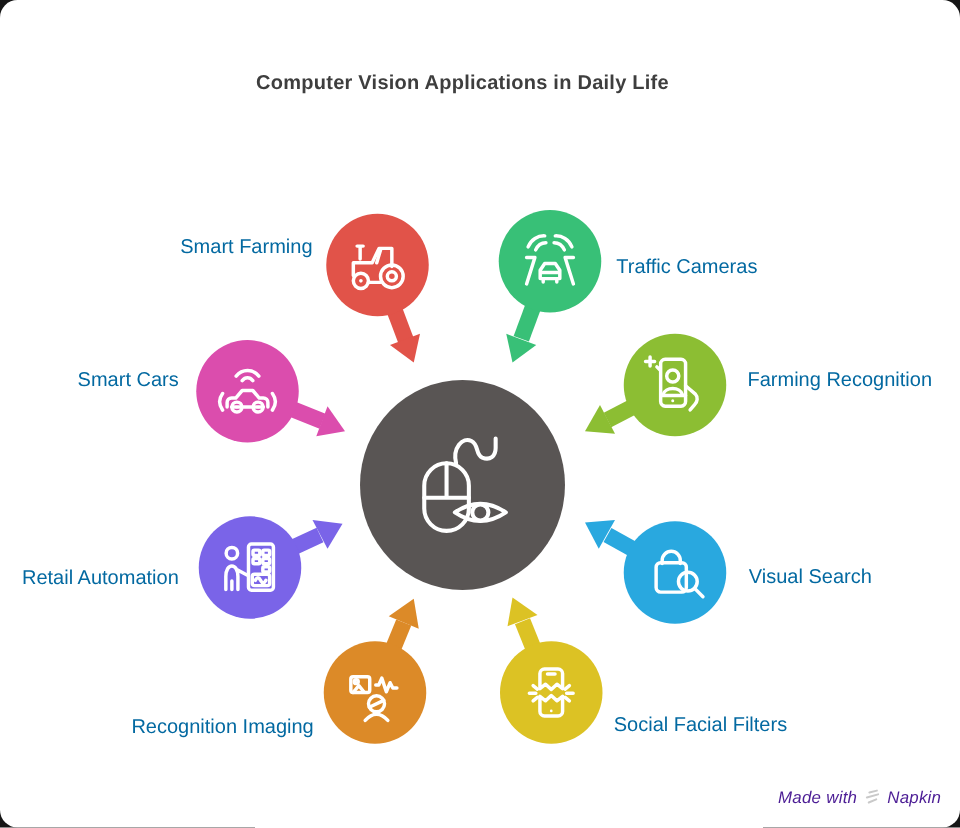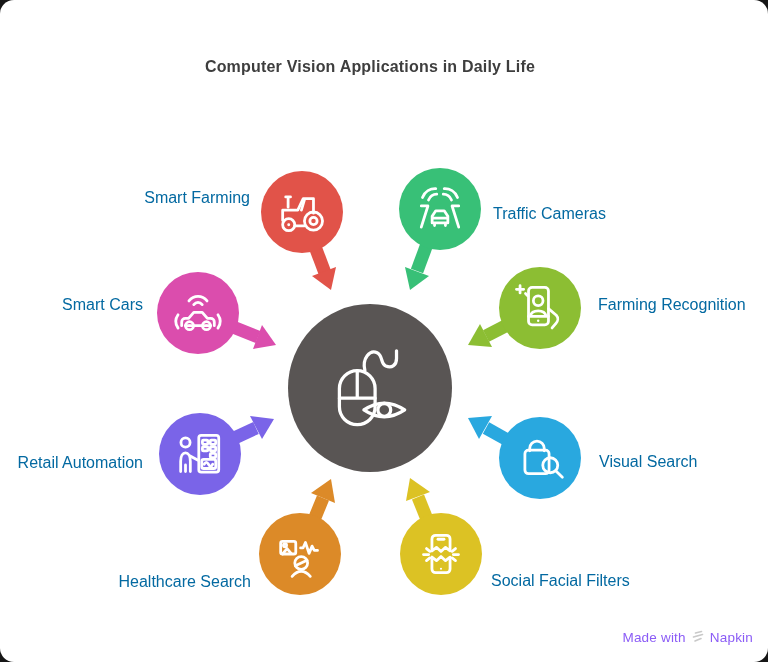--- a/index.html
+++ b/index.html
@@ -44,22 +44,22 @@
   .l-farming   {right:518px;top:188px;}
   .l-traffic   {left:493px;top:204px;}
   .l-smartcars {right:625px;top:295px;}
   .l-facial    {left:598px;top:295px;}
   .l-retail    {right:625px;top:453px;}
   .l-visual    {left:599px;top:452px;text-align:right;}
   .l-health    {right:517px;top:572px;}
   .l-social    {left:491px;top:571px;}
   .watermark{
     position:absolute;right:15px;top:630px;z-index:3;
-    display:flex;align-items:flex-start;gap:5px;
-    font-size:13.5px;color:#8b5cf6;letter-spacing:.2px;
+    display:flex;align-items:center;gap:5px;
+    font-size:13.5px;color:#4c1d95;letter-spacing:.2px;font-style:italic;
   }
   .icon-stroke{stroke:#fff;fill:none;stroke-width:2.3;stroke-linecap:round;stroke-linejoin:round;}
   .hub-stroke{stroke:#fff;fill:none;stroke-width:3.2;stroke-linecap:round;stroke-linejoin:round;}
 </style>
 </head>
 <body>
 
 <div class="stage">
 
   <h1 class="title">Computer Vision Applications in Daily Life</h1>
@@ -187,21 +187,21 @@
   <div class="node-circle c-health" style="background-color: rgb(220, 138, 40);">
     <svg width="58" height="58" viewBox="0 0 48 48">
       <rect class="icon-stroke" x="8" y="13.5" width="12.5" height="10.5" rx="1.5"></rect>
       <circle class="icon-stroke" cx="11.6" cy="16.8" r="1.3"></circle>
       <path class="icon-stroke" d="M9.5 24l3.8-4.5 3.3 4"></path>
       <path class="icon-stroke" d="M24.5 19h2l2-4.5 3 9 2.5-6 1.8 3.5h2.7"></path>
       <circle class="icon-stroke" cx="25" cy="31.5" r="5.3"></circle>
       <path class="icon-stroke" d="M20.2 33.8l9.6-4.6 M17.5 42.5c4.8-5.5 10.2-5.5 15 0"></path>
     </svg>
   </div>
-  <span class="node-label align-right l-health">Healthcare Search</span>
+  <span class="node-label align-right l-health">Recognition Imaging</span>
 
   <div class="node-circle c-social" style="background-color: rgb(220, 194, 36);">
     <svg width="58" height="58" viewBox="0 0 48 48">
       <path class="icon-stroke" d="M16.5 21.5V11.5a3 3 0 0 1 3-3h9a3 3 0 0 1 3 3v10l-3.75-3 -3.75 3.5 -3.75-3.5 -3.75 3z"></path>
       <path class="icon-stroke" d="M16.5 26.5v10a3 3 0 0 0 3 3h9a3 3 0 0 0 3-3v-10l-3.75 3 -3.75-3.5 -3.75 3.5 -3.75-3z"></path>
       <path class="icon-stroke" d="M21.5 11.8h5"></path>
       <circle cx="24" cy="36.2" r="0.9" fill="#fff"></circle>
       <path class="icon-stroke" d="M12 19.5l2.8 2.3 M9.5 24.5h4.3 M12 29.5l2.8-2.3"></path>
       <path class="icon-stroke" d="M36 19.5l-2.8 2.3 M38.5 24.5h-4.3 M36 29.5l-2.8-2.3"></path>
     </svg>

